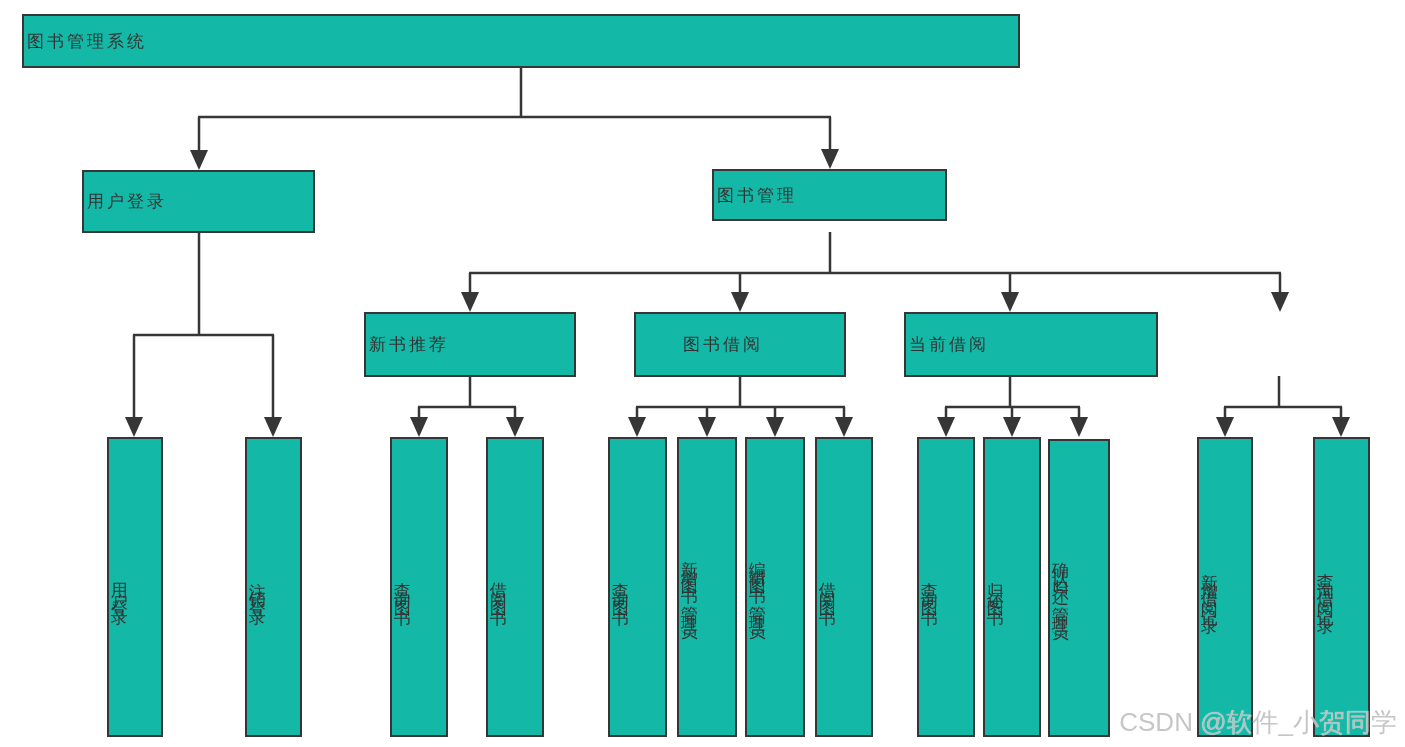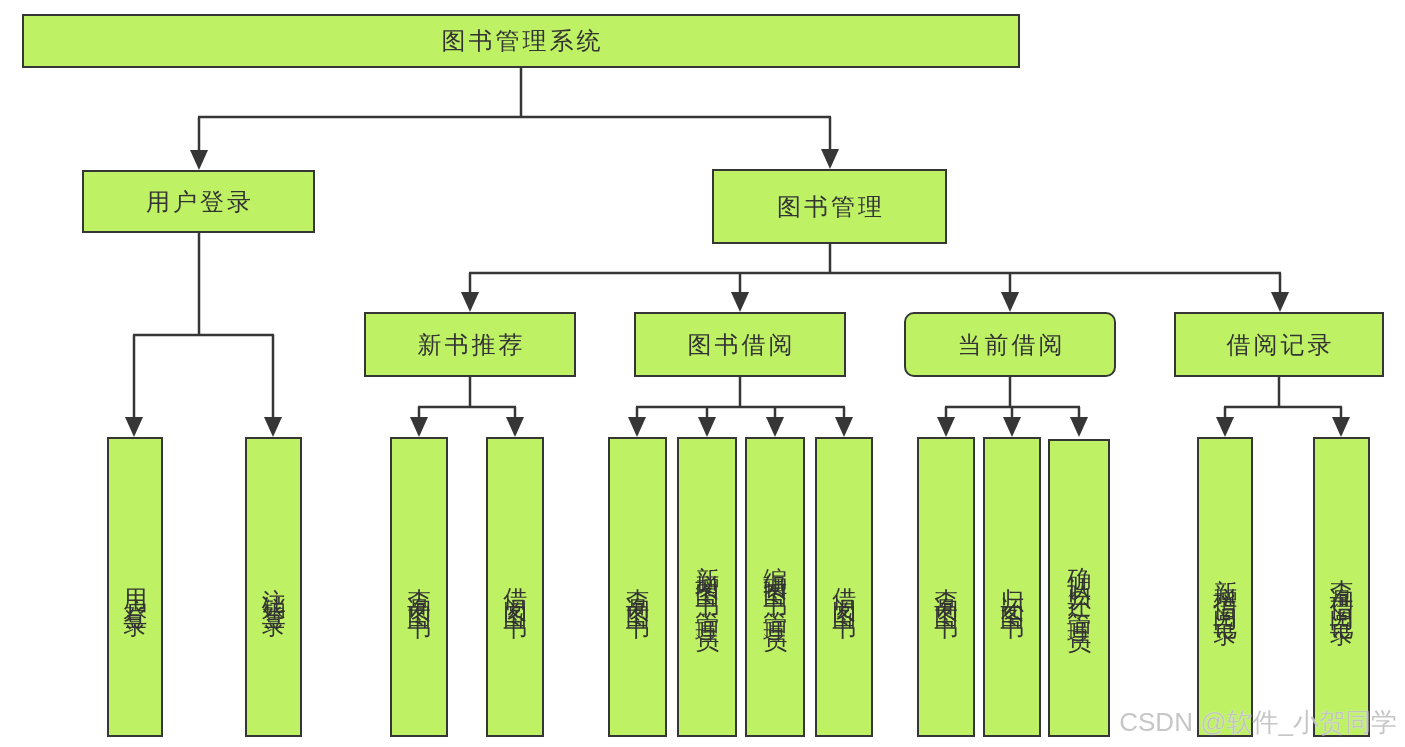--- a/index.html
+++ b/index.html
@@ -14,23 +14,23 @@
     background:var(--background);
     font-family:"Liberation Sans","DejaVu Sans",sans-serif;
     overflow:hidden;
   }
   .stage{position:relative;width:1405px;height:747px;background:var(--background);}
   .connectors{position:absolute;left:0;top:0;z-index:0;}
   .connectors path{stroke:var(--line);stroke-width:2.5;fill:none;}
   .connectors polygon{fill:var(--line);stroke:none;}
   .node{
     position:absolute;z-index:1;box-sizing:border-box;
-    background:#bef264;border:2px solid var(--line);
-    display:flex;align-items:center;justify-content:center;
-    color:var(--text);font-size:24px;
+    background:#14b8a6;border:2px solid var(--line);
+    display:flex;align-items:center;justify-content:flex-start;
+    color:var(--text);font-size:17px;
   }
   .node.h span{letter-spacing:3px;text-indent:3px;white-space:nowrap;}
   .leaf span{
     writing-mode:vertical-rl;text-orientation:mixed;
     letter-spacing:9px;line-height:1.1;
   }
   .watermark{
     position:absolute;right:8px;bottom:7px;z-index:2;
     font-size:26px;color:var(--watermark-text);
     opacity:.92;text-shadow:0 0 1px #ffffff;
@@ -85,35 +85,32 @@
     </g>
   </svg>
 
   <div class="node h" style="left:22px;top:14px;width:998px;height:54px;">
     <span>图书管理系统</span>
   </div>
 
   <div class="node h" style="left:82px;top:170px;width:233px;height:63px;">
     <span>用户登录</span>
   </div>
-  <div class="node h" style="left:712px;top:169px;width:235px;height:75px;">
+  <div class="node h" style="left:712px;top:169px;width:235px;height:52px;">
     <span>图书管理</span>
   </div>
 
   <div class="node h" style="left:364px;top:312px;width:212px;height:65px;font-family:Liberation Mono, monospace;">
     <span>新书推荐</span>
   </div>
-  <div class="node h" style="left:634px;top:312px;width:212px;height:65px;">
+  <div class="node h" style="left:634px;top:312px;width:212px;height:65px;padding-left:44px;">
     <span>图书借阅</span>
   </div>
-  <div class="node h" style="left:904px;top:312px;width:212px;height:65px;border-radius:10px;">
+  <div class="node h" style="left:904px;top:312px;width:254px;height:65px;">
     <span>当前借阅</span>
-  </div>
-  <div class="node h" style="left:1174px;top:312px;width:210px;height:65px;">
-    <span>借阅记录</span>
   </div>
 
   <div class="node leaf" style="left:107px;top:437px;width:56px;height:300px;">
     <span>用户登录</span>
   </div>
   <div class="node leaf" style="left:245px;top:437px;width:57px;height:300px;">
     <span>注销登录</span>
   </div>
 
   <div class="node leaf" style="left:390px;top:437px;width:58px;height:300px;">

